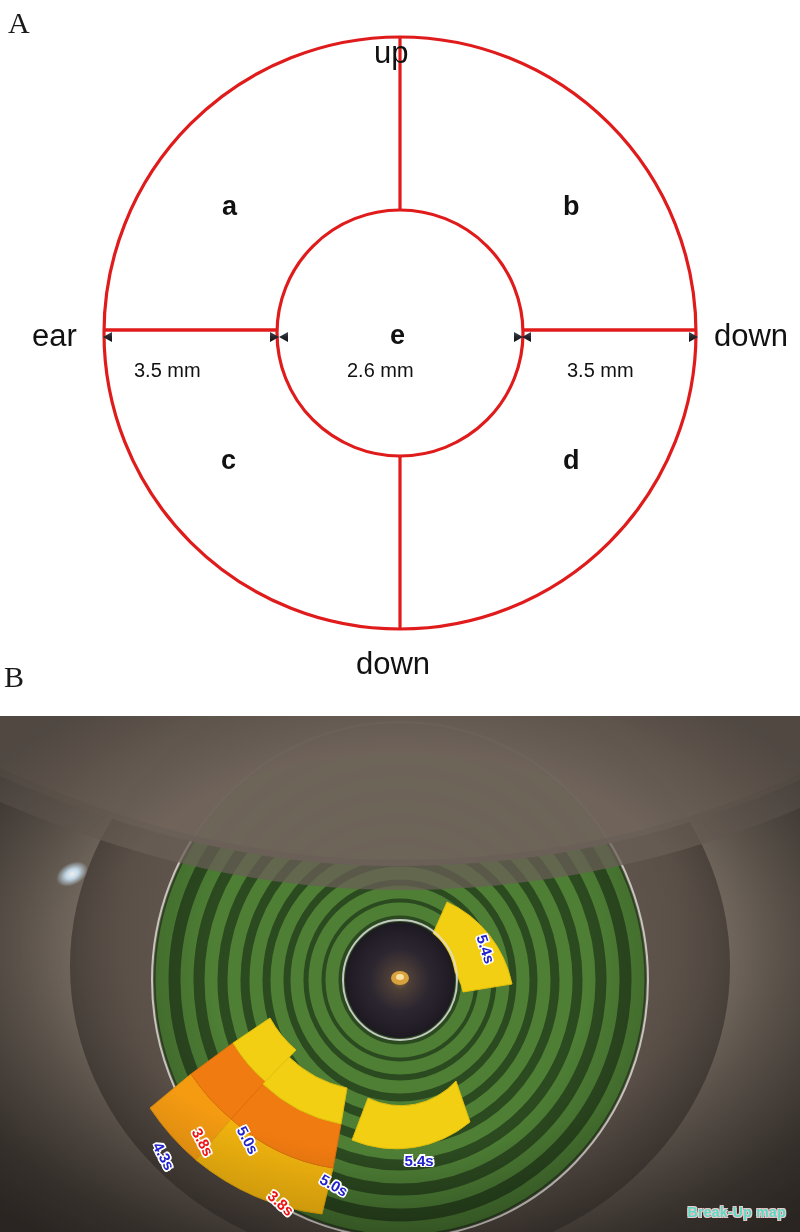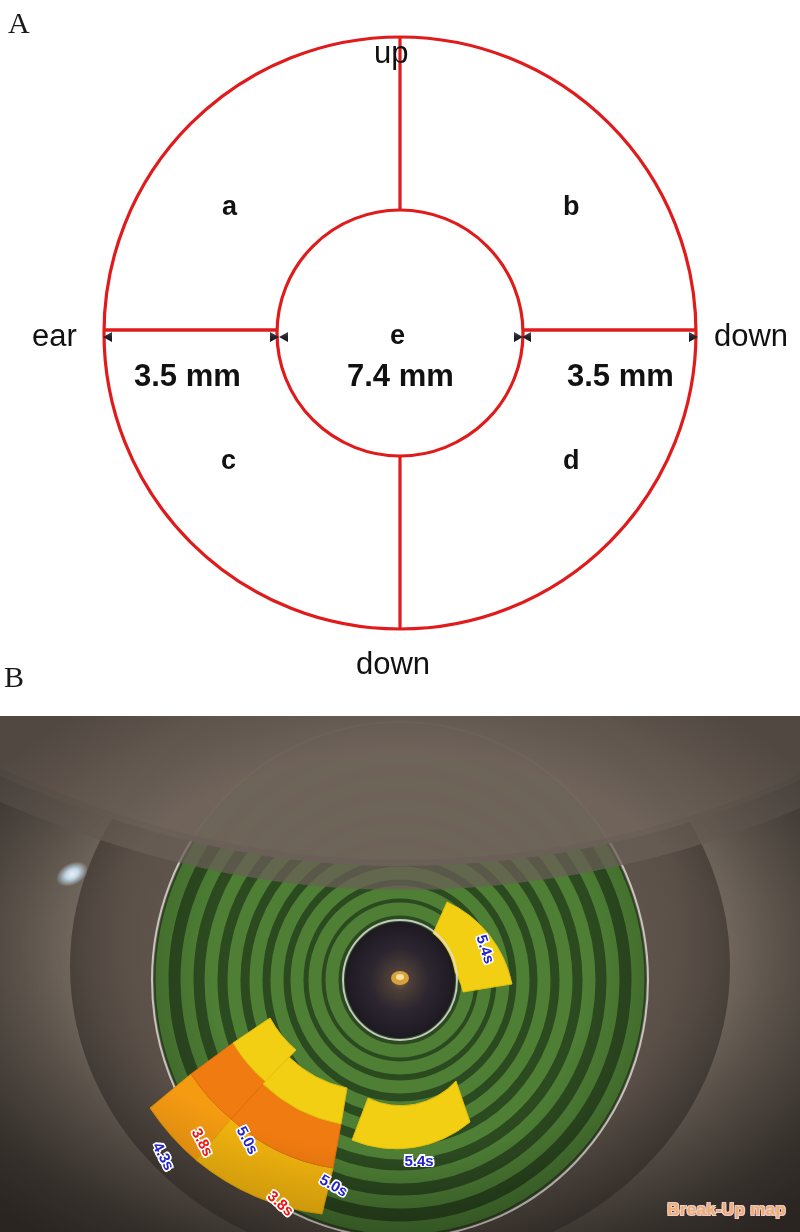--- a/index.html
+++ b/index.html
@@ -54,22 +54,22 @@
   }
   .pa-dir {
     font-size: 31px;
     font-weight: 400;
   }
   .pa-quad {
     font-size: 27px;
     font-weight: bold;
   }
   .pa-dim {
-    font-size: 31px;
-    font-weight: 700;
+    font-size: 20px;
+    font-weight: 400;
   }
   .pa-center {
     font-size: 27px;
     font-weight: bold;
   }
 
   .lbl-up    { left: 374px; top: 2px; margin-top: 35px; }
   .lbl-down  { left: 356px; top: 648px; }
   .lbl-ear   { left: 32px;  top: 320px; text-align: right; }
   .lbl-nose  { left: 714px; top: 320px; }
@@ -94,23 +94,23 @@
     overflow: hidden;
     background: #6b6058;
   }
   .panel-b svg { display: block; }
 
   .bu-watermark {
     position: absolute;
     right: 14px;
     bottom: 12px;
     font-family: "Liberation Sans", sans-serif;
-    font-size: 17px;
+    font-size: 14px;
     font-weight: bold;
-    color: #fdba74;
+    color: #5eead4;
     letter-spacing: 0.3px;
     text-shadow:
       -1px -1px 0 #ffd9db, 1px -1px 0 #ffd9db,
       -1px  1px 0 #ffd9db, 1px  1px 0 #ffd9db;
     white-space: nowrap;
     opacity: 0.92;
   }
 
   
   .bu-label {
@@ -179,21 +179,21 @@
     <span class="pa-label pa-dir lbl-ear">ear</span>
     <span class="pa-label pa-dir lbl-nose">down</span>
 
     <span class="pa-label pa-quad lbl-a">a</span>
     <span class="pa-label pa-quad lbl-b">b</span>
     <span class="pa-label pa-quad lbl-c">c</span>
     <span class="pa-label pa-quad lbl-d">d</span>
     <span class="pa-label pa-center lbl-e">e</span>
 
     <span class="pa-label pa-dim lbl-dim-left">3.5 mm</span>
-    <span class="pa-label pa-dim lbl-dim-center">7.4 mm</span>
+    <span class="pa-label pa-dim lbl-dim-center">2.6 mm</span>
     <span class="pa-label pa-dim lbl-dim-right">3.5 mm</span>
   </div>
 
   <span class="panel-letter b-letter">B</span>
 
   <div class="panel-b">
 
     <svg width="800" height="516" viewBox="0 0 800 516">
       <defs>
         <radialGradient id="scleraGrad" cx="50%" cy="44%" r="72%">

